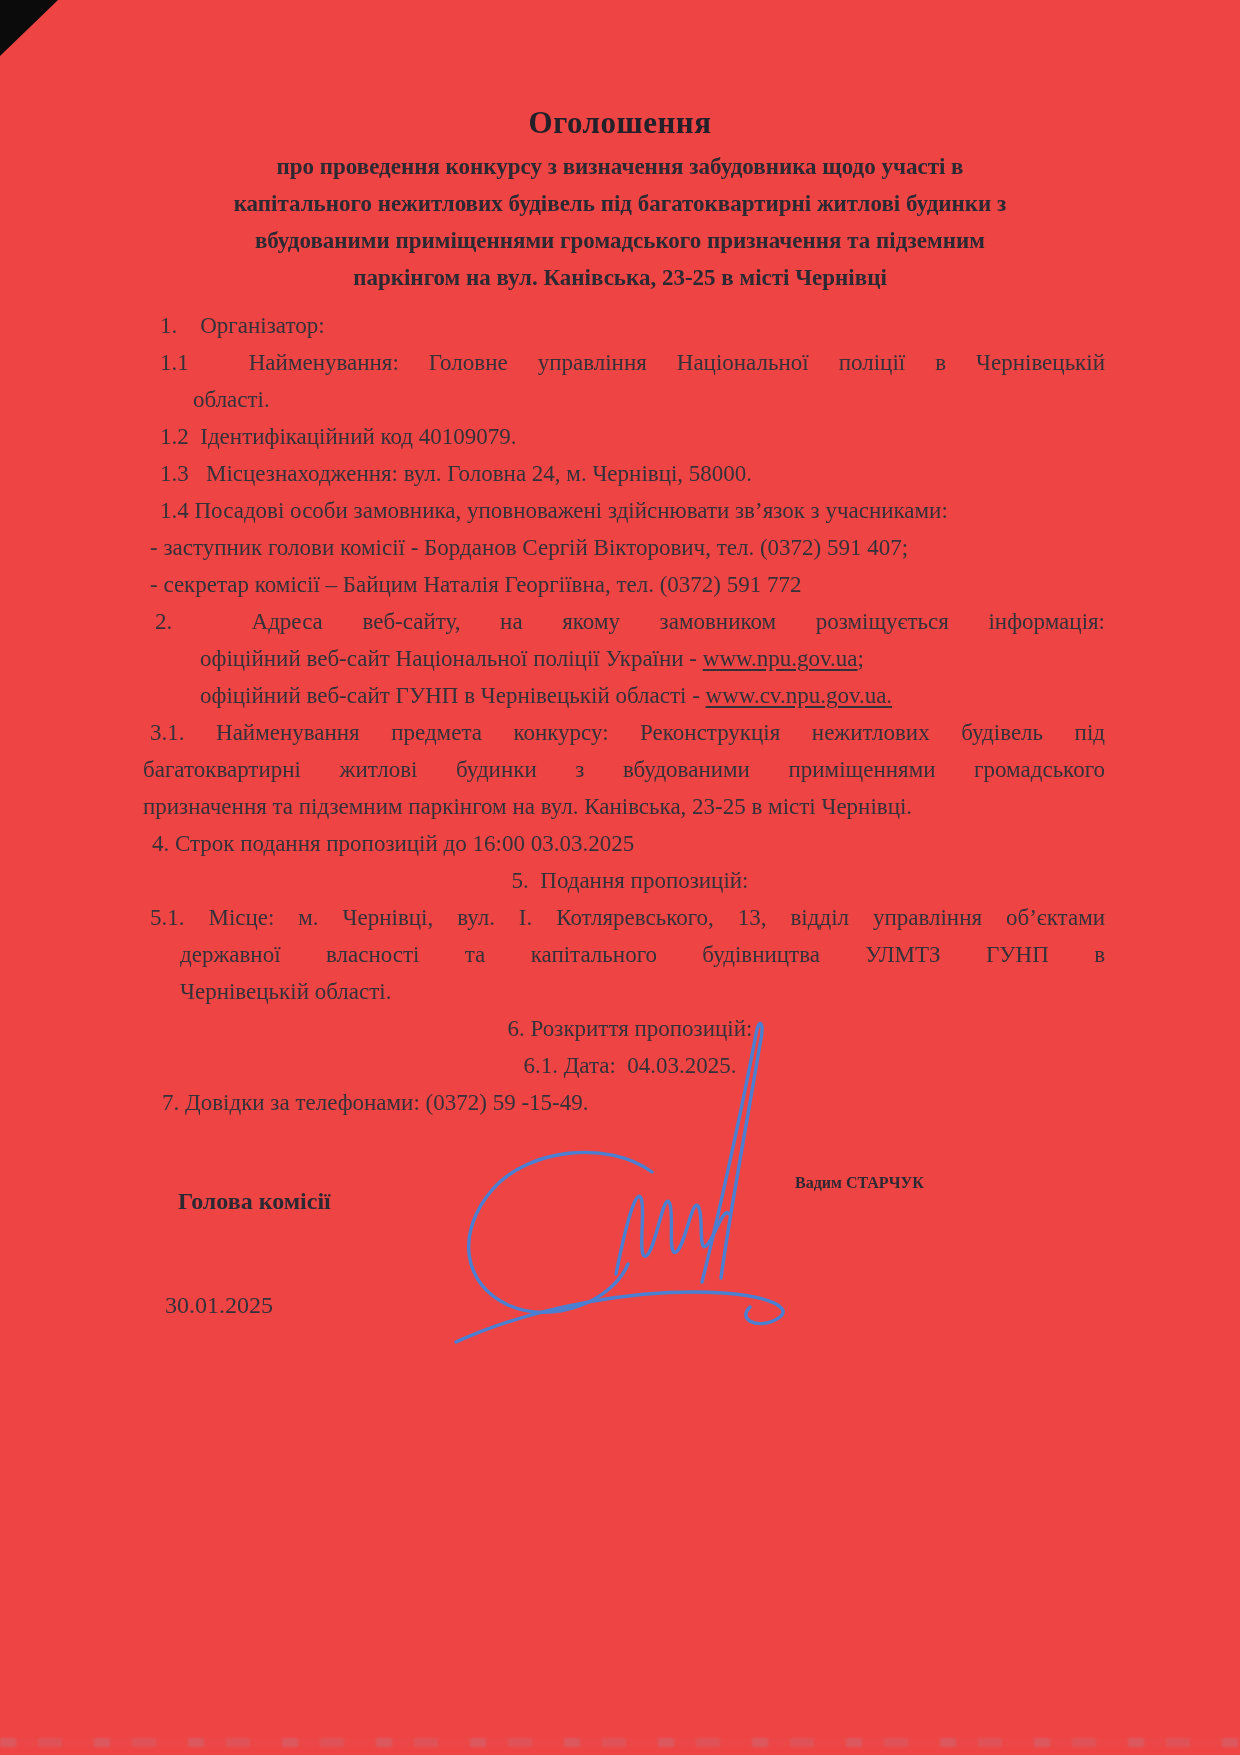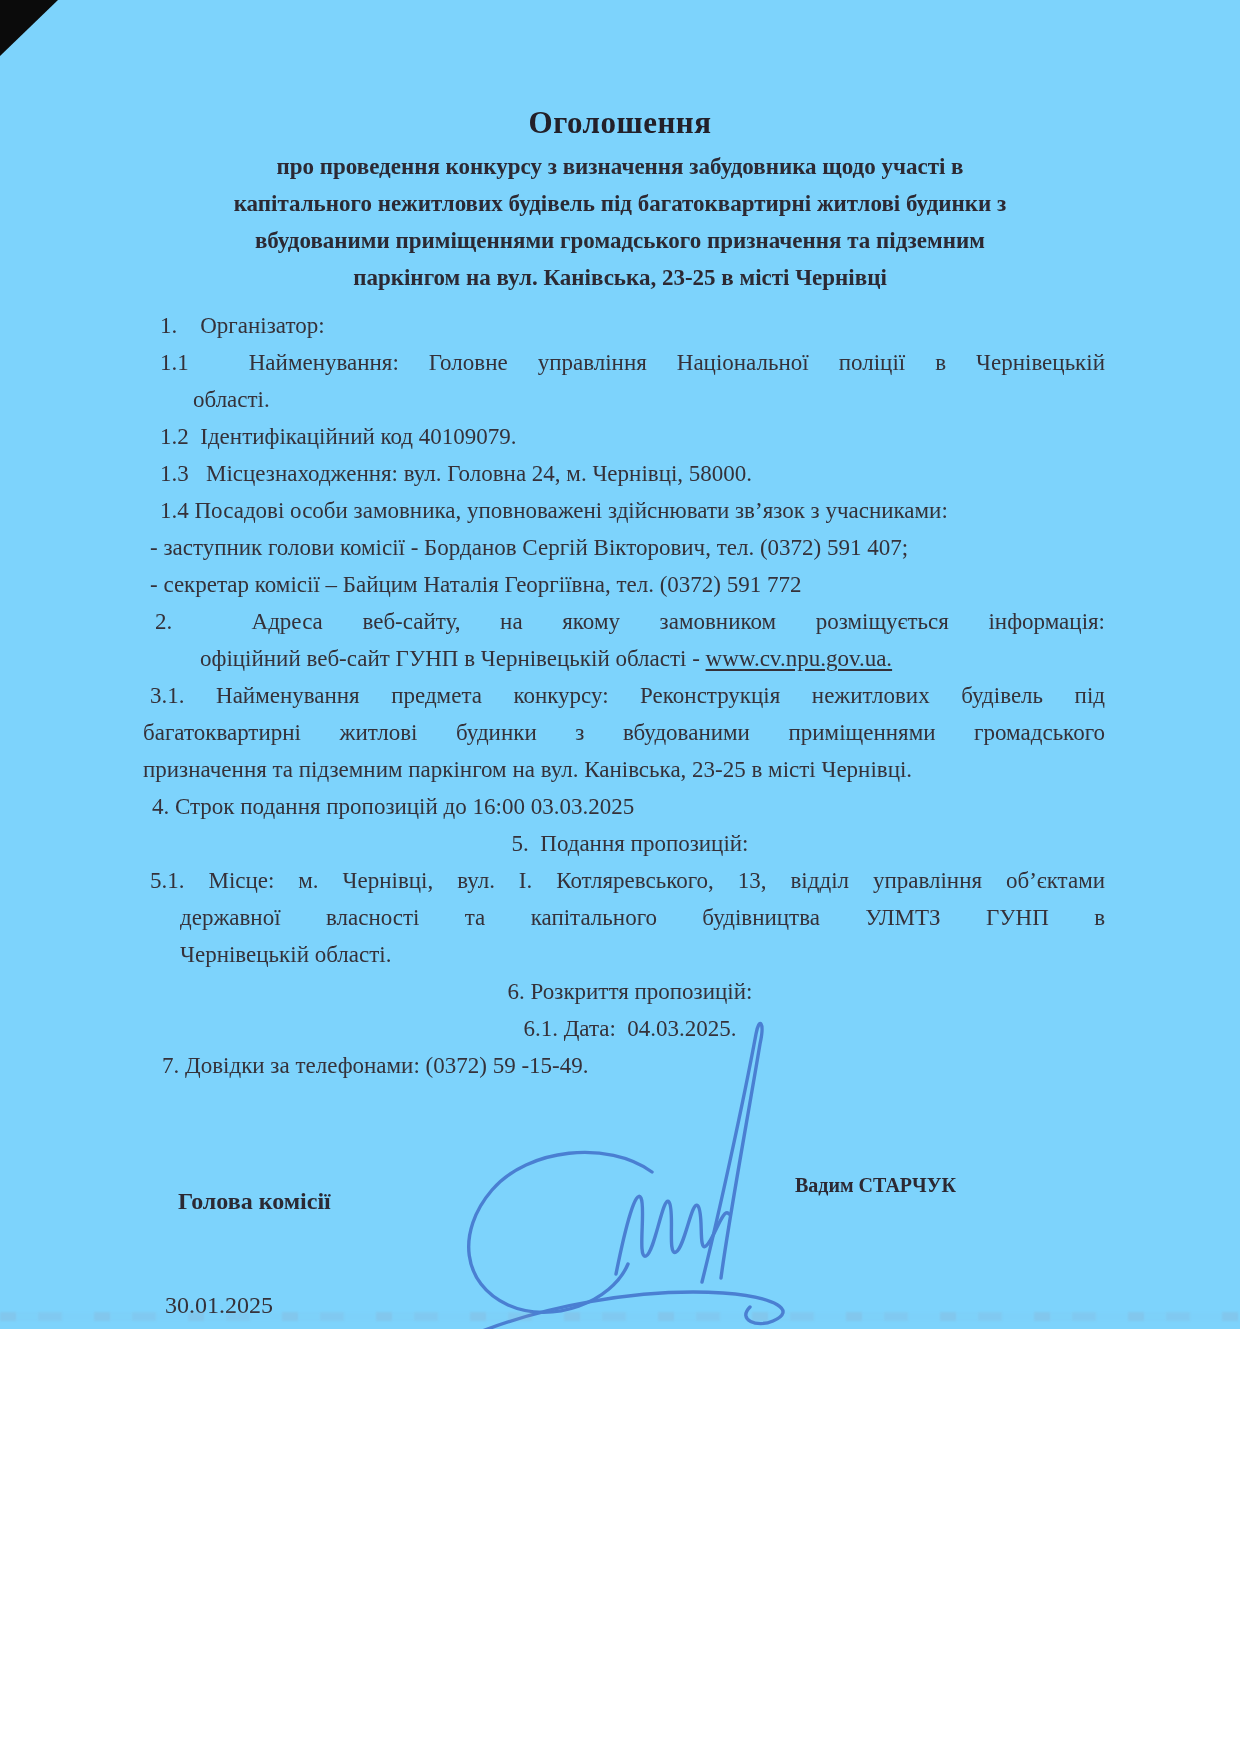--- a/index.html
+++ b/index.html
@@ -1,17 +1,17 @@
 <!DOCTYPE html>
 <html lang="uk"><head>
 <meta charset="utf-8">
 <style>
   html,body{margin:0;padding:0;background:#ffffff;}
   .page{
-    position:relative;width:1240px;height:1329px;background:#7dd3fc;
+    position:relative;width:1240px;height:1755px;background:#ef4444;
     overflow:hidden;font-family:"Liberation Serif", serif;color:#353139;
   }
   
   .corner{
     position:absolute;left:0;top:0;width:58px;height:56px;
     clip-path:polygon(0 0,100% 0,0 100%);
     background:linear-gradient(135deg,#0b0b0b 0%,#0b0b0b 52%,#9a9a9a 56%,#c4c4c4 62%,#333 68%,#141414 100%);
   }
   
   .noise{
@@ -30,21 +30,21 @@
   .ind20{padding-left:20px;}
   .ind33{padding-left:33px;}
   .ind40{padding-left:40px;}
   .m-n5{margin-left:-5px;text-align:center;}
   .m-n8{margin-left:-8px;}
   .m-n10{margin-left:-10px;}
   .m-n17{margin-left:-17px;}
   .m-p2{margin-left:2px;}
   .lnk{color:inherit;text-decoration:underline;text-underline-offset:3px;cursor:pointer;}
   .sig-role{position:absolute;left:178px;top:1188px;font-size:24px;font-weight:700;color:#2c2933;}
-  .sig-name{position:absolute;left:795px;top:1174px;font-size:20px;font-weight:700;color:#2c2933;}
+  .sig-name{position:absolute;left:795px;top:1174px;font-size:16px;font-weight:700;color:#2c2933;}
   .sig-date{position:absolute;left:165px;top:1292px;font-size:24px;color:#353139;}
   .sig-svg{position:absolute;left:440px;top:1012px;width:420px;height:345px;}
   .sig-svg path{fill:none;stroke:#4a7fd2;stroke-width:3.4;stroke-linecap:round;stroke-linejoin:round;}
 </style>
 </head>
 <body>
 
 <div class="page">
 
   <div class="corner"></div>
@@ -63,20 +63,23 @@
     <p class="ln">1.&nbsp;&nbsp;&nbsp;&nbsp;Організатор:</p>
     <p class="ln jf">1.1&nbsp;&nbsp;Найменування: Головне управління Національної поліції в Чернівецькій</p>
     <p class="ln ind33">області.</p>
     <p class="ln">1.2&nbsp;&nbsp;Ідентифікаційний код 40109079.</p>
     <p class="ln">1.3&nbsp;&nbsp; Місцезнаходження: вул. Головна 24, м. Чернівці, 58000.</p>
     <p class="ln">1.4 Посадові особи замовника, уповноважені здійснювати зв’язок з учасниками:</p>
     <p class="ln m-n10">- заступник голови комісії - Борданов Сергій Вікторович, тел. (0372) 591 407;</p>
     <p class="ln m-n10">- секретар комісії – Байцим Наталія Георгіївна, тел. (0372) 591 772</p>
     <p class="ln jf m-n5">2.&nbsp; Адреса веб-сайту, на якому замовником розміщується інформація:</p>
     <p class="ln ind40">
+      <span>офіційний веб-сайт Національної поліції України - </span><a class="lnk">www.npu.gov.ua</a><span>;</span>
+    </p>
+    <p class="ln ind40">
       <span>офіційний веб-сайт ГУНП в Чернівецькій області - </span><a class="lnk">www.cv.npu.gov.ua.</a>
     </p>
     <p class="ln jf m-n10">3.1. Найменування предмета конкурсу: Реконструкція нежитлових будівель під</p>
     <p class="ln jf m-n17">багатоквартирні житлові будинки з вбудованими приміщеннями громадського</p>
     <p class="ln m-n17">призначення та підземним паркінгом на вул. Канівська, 23-25 в місті Чернівці.</p>
     <p class="ln m-n8">4. Строк подання пропозицій до 16:00 03.03.2025</p>
     <p class="ln m-n5">5.&nbsp; Подання пропозицій:</p>
     <p class="ln jf m-n10">5.1. Місце: м. Чернівці, вул. І. Котляревського, 13, відділ управління об’єктами</p>
     <p class="ln jf ind20">державної власності та капітального будівництва УЛМТЗ ГУНП в</p>
     <p class="ln ind20">Чернівецькій області.</p>

